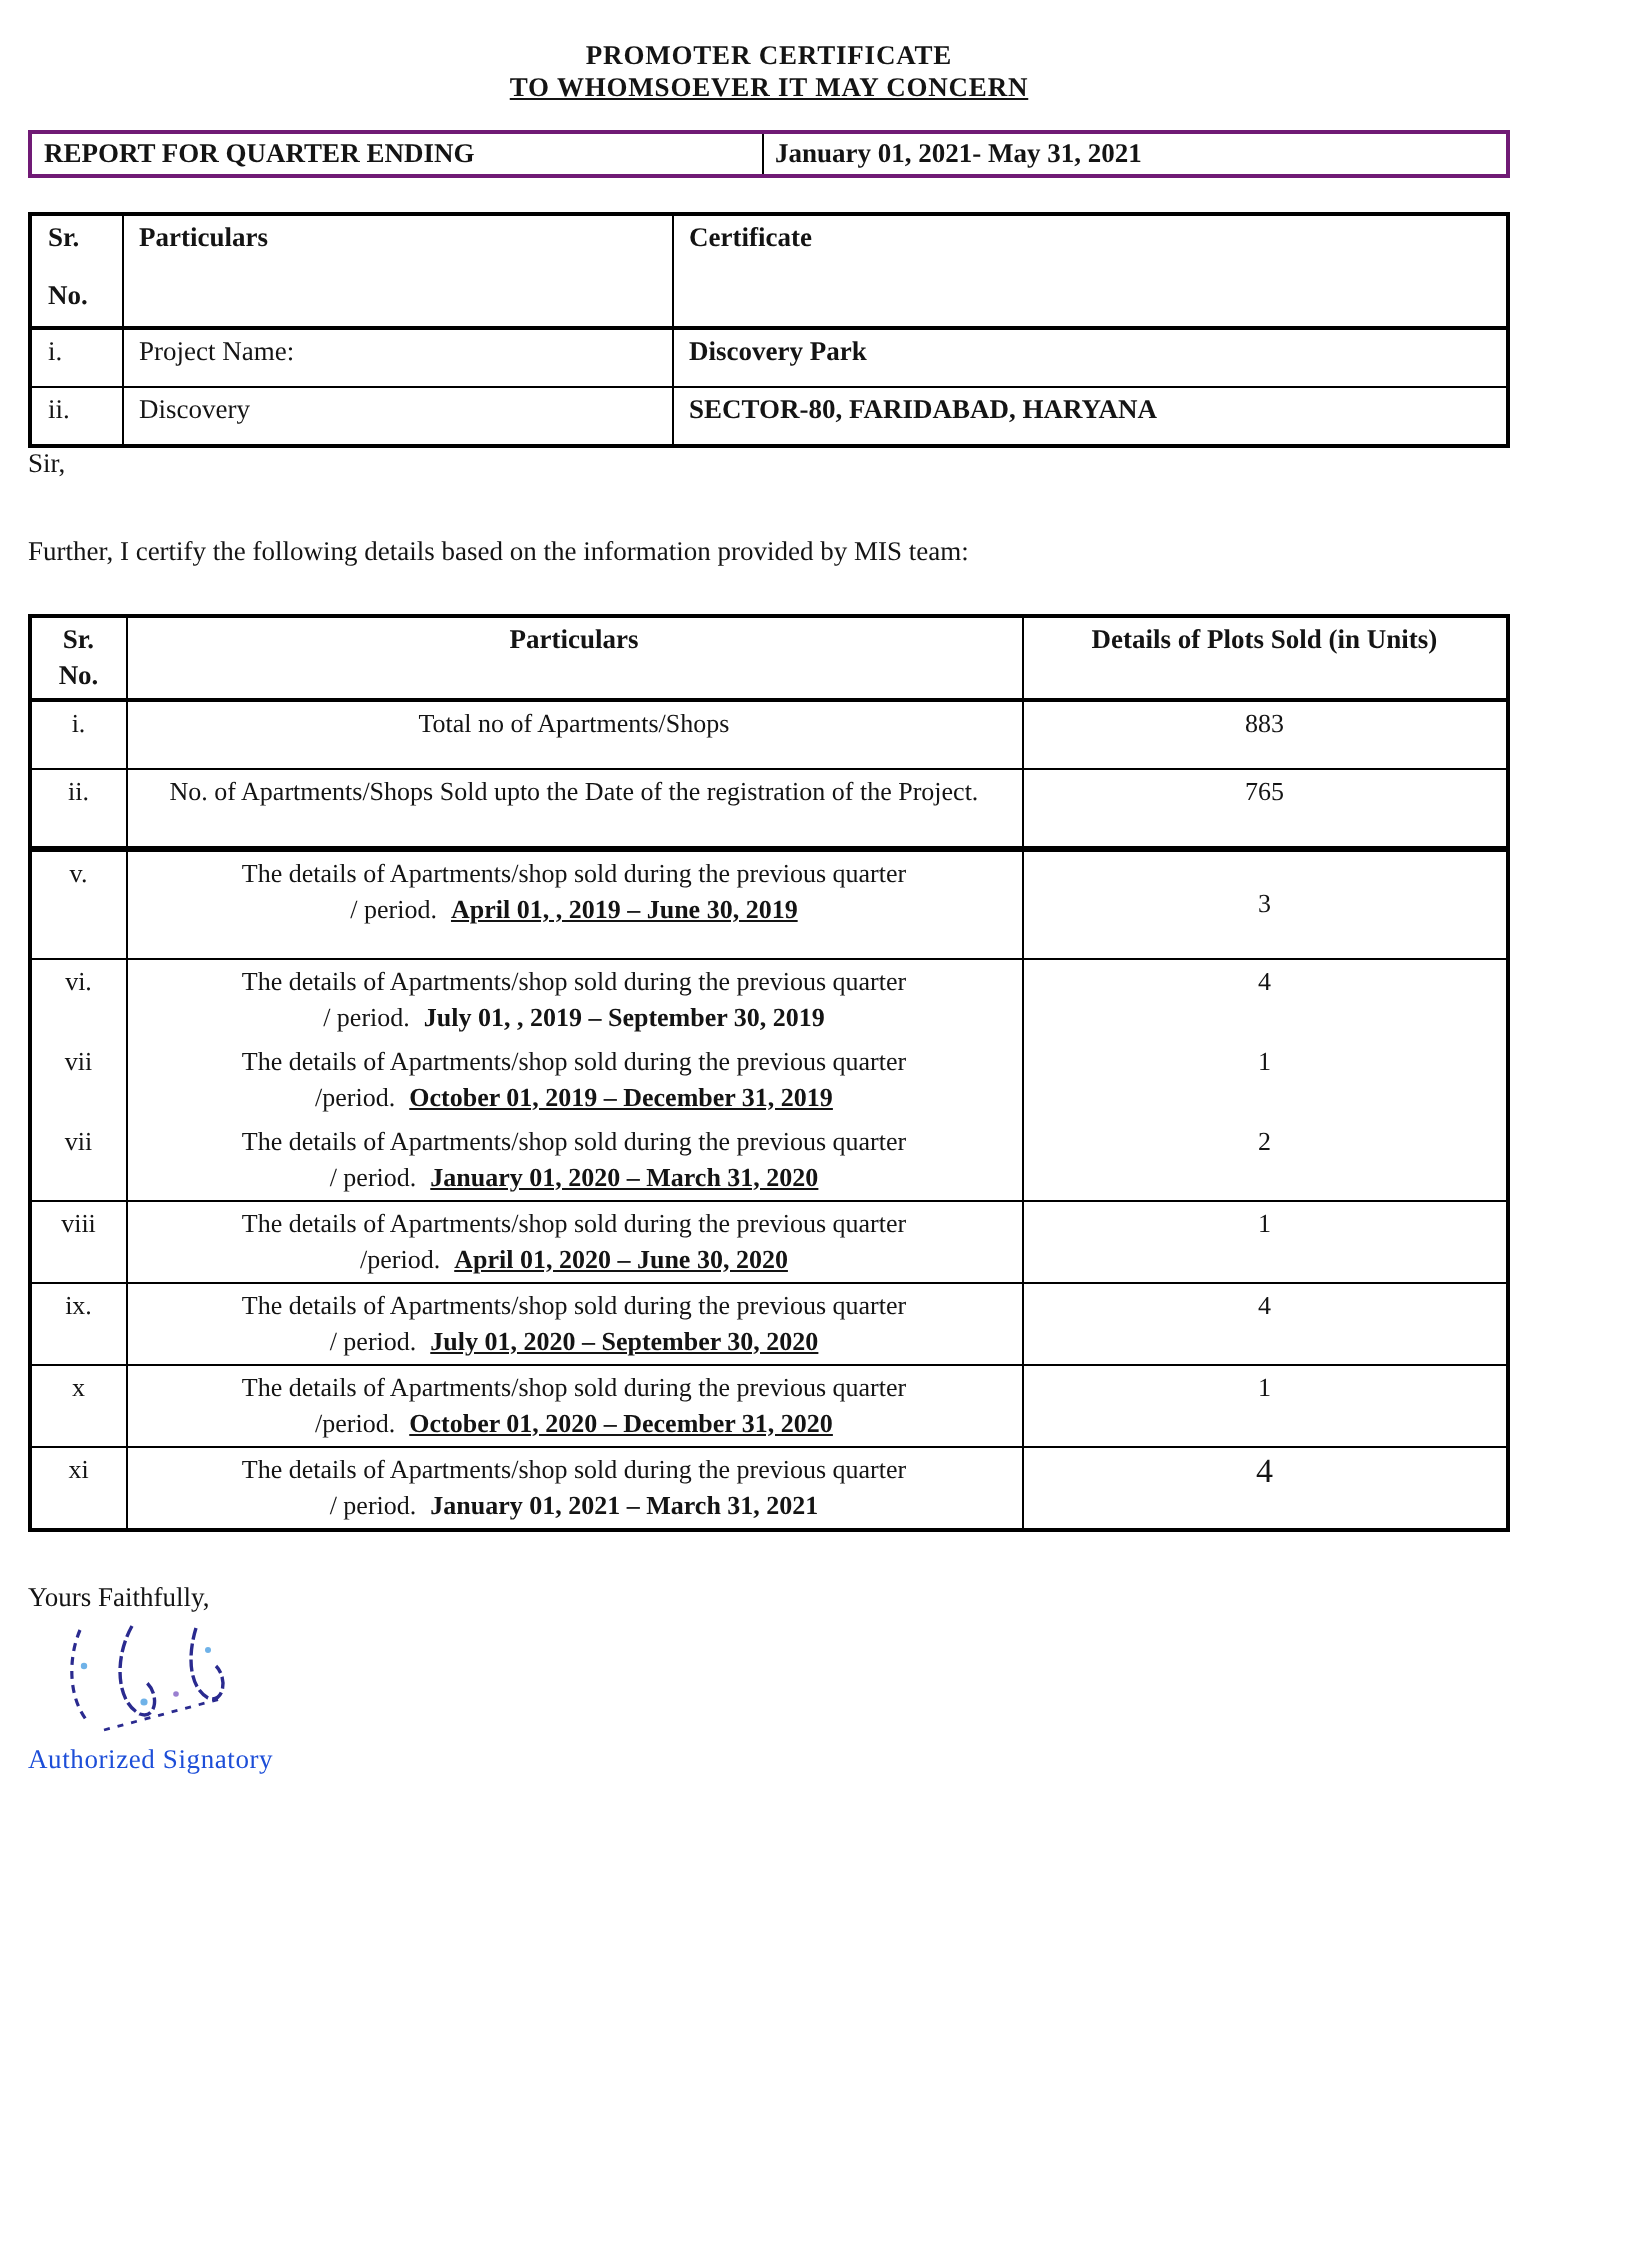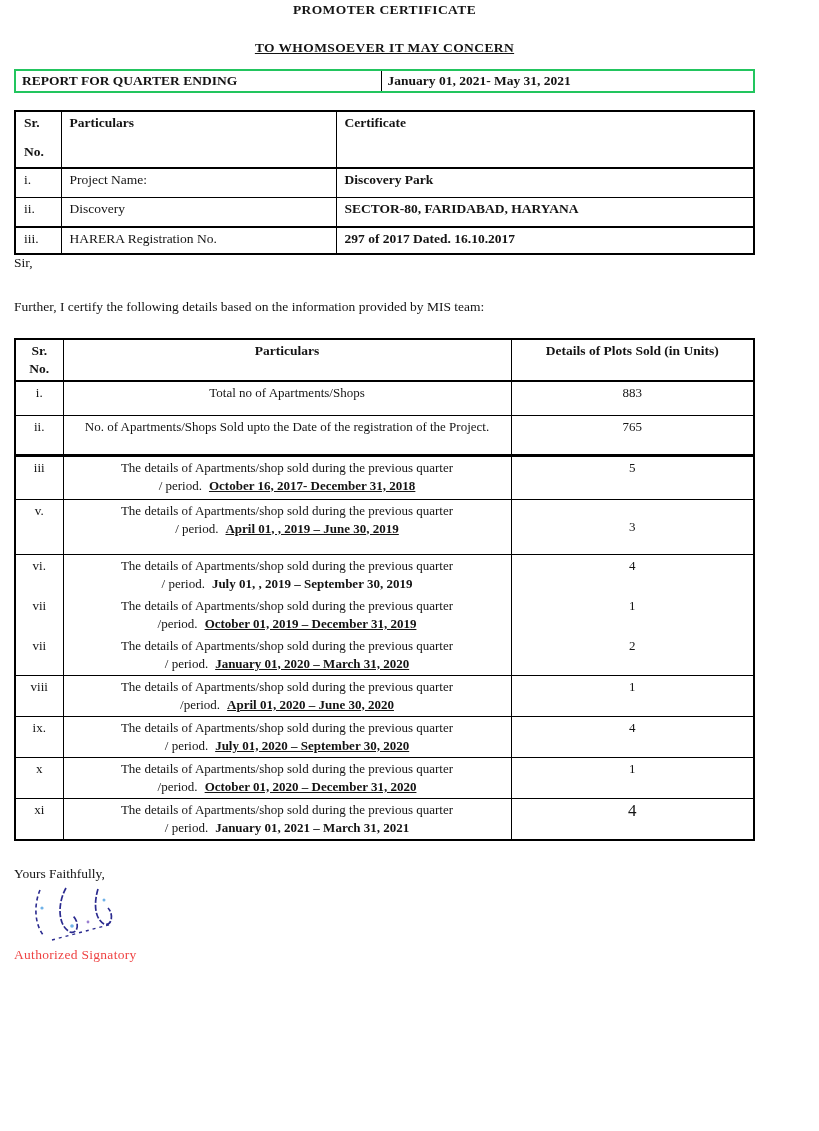--- a/index.html
+++ b/index.html
@@ -2,29 +2,29 @@
 <html><head>
 <meta charset="utf-8">
 <style>
   * { margin:0; padding:0; box-sizing:border-box; }
   html,body { width:819px; }
   body {
     width:819px; height:1131px; background:#ffffff; color:#141414;
     font-family:"Liberation Serif","DejaVu Serif",serif;
     font-size:13.5px; position:relative; overflow:hidden;
   }
-  .content { padding:2px 64px 0 14px; }
+  .content { padding:20px 64px 0 14px; }
   .doc-title { text-align:center; font-weight:bold; letter-spacing:.4px; font-size:13.5px; }
-  .doc-subtitle { text-align:center; font-weight:bold; letter-spacing:.4px; font-size:13.5px; margin-top:22px; }
+  .doc-subtitle { text-align:center; font-weight:bold; letter-spacing:.4px; font-size:13.5px; }
   .doc-subtitle span { text-decoration:underline; }
   table { border-collapse:collapse; width:100%; table-layout:fixed; }
   td { border:1px solid #000; vertical-align:top; }
 
   
-  .banner { margin-top:13px; border:2px solid #22c55e; }
+  .banner { margin-top:13px; border:2px solid #701a75; }
   .banner td { font-weight:bold; padding:2px 6px; height:22px; font-size:13.5px; }
 
   .subject { margin-top:16px; }
 
   
   .info { margin-top:17px; border:2px solid #000; }
   .info td { padding:3px 8px; }
   .info tr.hdr td { font-weight:bold; border-bottom:2px solid #000; height:57px; }
   .info .srhead div { line-height:16px; }
   .info .srhead div + div { margin-top:13px; }
@@ -46,21 +46,21 @@
   .sales .u .date { text-decoration:underline; }
   .sales tr.rthick td { border-bottom:3px solid #000; }
   .sales tr.g1 td { border-bottom:none; }
   .sales tr.g2 td { border-top:none; border-bottom:none; }
   .sales tr.g3 td { border-top:none; }
   .sales td.vmid { vertical-align:middle; }
   .sales td.big { font-size:17px; line-height:20px; }
 
   .closing { margin-top:25px; }
   .signature-wrap { margin:2px 0 0 14px; height:62px; }
-  .signatory { margin-top:1px; color:#ef4444; letter-spacing:.3px; }
+  .signatory { margin-top:1px; color:#1d4ed8; letter-spacing:.3px; }
 </style>
 </head>
 <body>
 
 <div class="content">
 
   <div class="doc-title">PROMOTER CERTIFICATE</div>
   <div class="doc-subtitle">
     <span>TO WHOMSOEVER IT MAY CONCERN</span>
   </div>
@@ -97,25 +97,20 @@
     <tr class="r0">
       <td>i.</td>
       <td>Project Name:</td>
       <td class="val">Discovery Park</td>
     </tr>
     <tr class="r1">
       <td>ii.</td>
       <td>Discovery</td>
       <td class="val">SECTOR-80, FARIDABAD, HARYANA</td>
     </tr>
-    <tr class="r2">
-      <td>iii.</td>
-      <td>HARERA Registration No.</td>
-      <td class="val">297 of 2017 Dated. 16.10.2017</td>
-    </tr>
   </tbody>
     </table>
 
   <p class="sal">Sir,</p>
 
 
   <p class="para2">Further, I certify the following details based on the information provided by MIS team:</p>
 
   <table class="sales">
     <colgroup>
@@ -138,28 +133,20 @@
       <td class="part">Total no of Apartments/Shops</td>
       <td>883</td>
     </tr>
 
     <tr class="rthick" style="height:40px">
       <td>ii.</td>
       <td class="part">No. of Apartments/Shops Sold upto the Date of the registration of the Project.</td>
       <td>765</td>
     </tr>
 
-    <tr class="u" style="height:44px">
-      <td>iii</td>
-      <td class="part">
-        <div>The details of Apartments/shop sold during the previous quarter</div>
-        <div><span>/ period.</span><span class="date">October 16, 2017- December 31, 2018</span></div>
-      </td>
-      <td>5</td>
-    </tr>
 
 
     <tr class="u" style="height:55px">
       <td>v.</td>
       <td class="part">
         <div>The details of Apartments/shop sold during the previous quarter</div>
         <div><span>/ period.</span><span class="date">April 01, , 2019 – June 30, 2019</span></div>
       </td>
       <td class="vmid">3</td>
     </tr>

